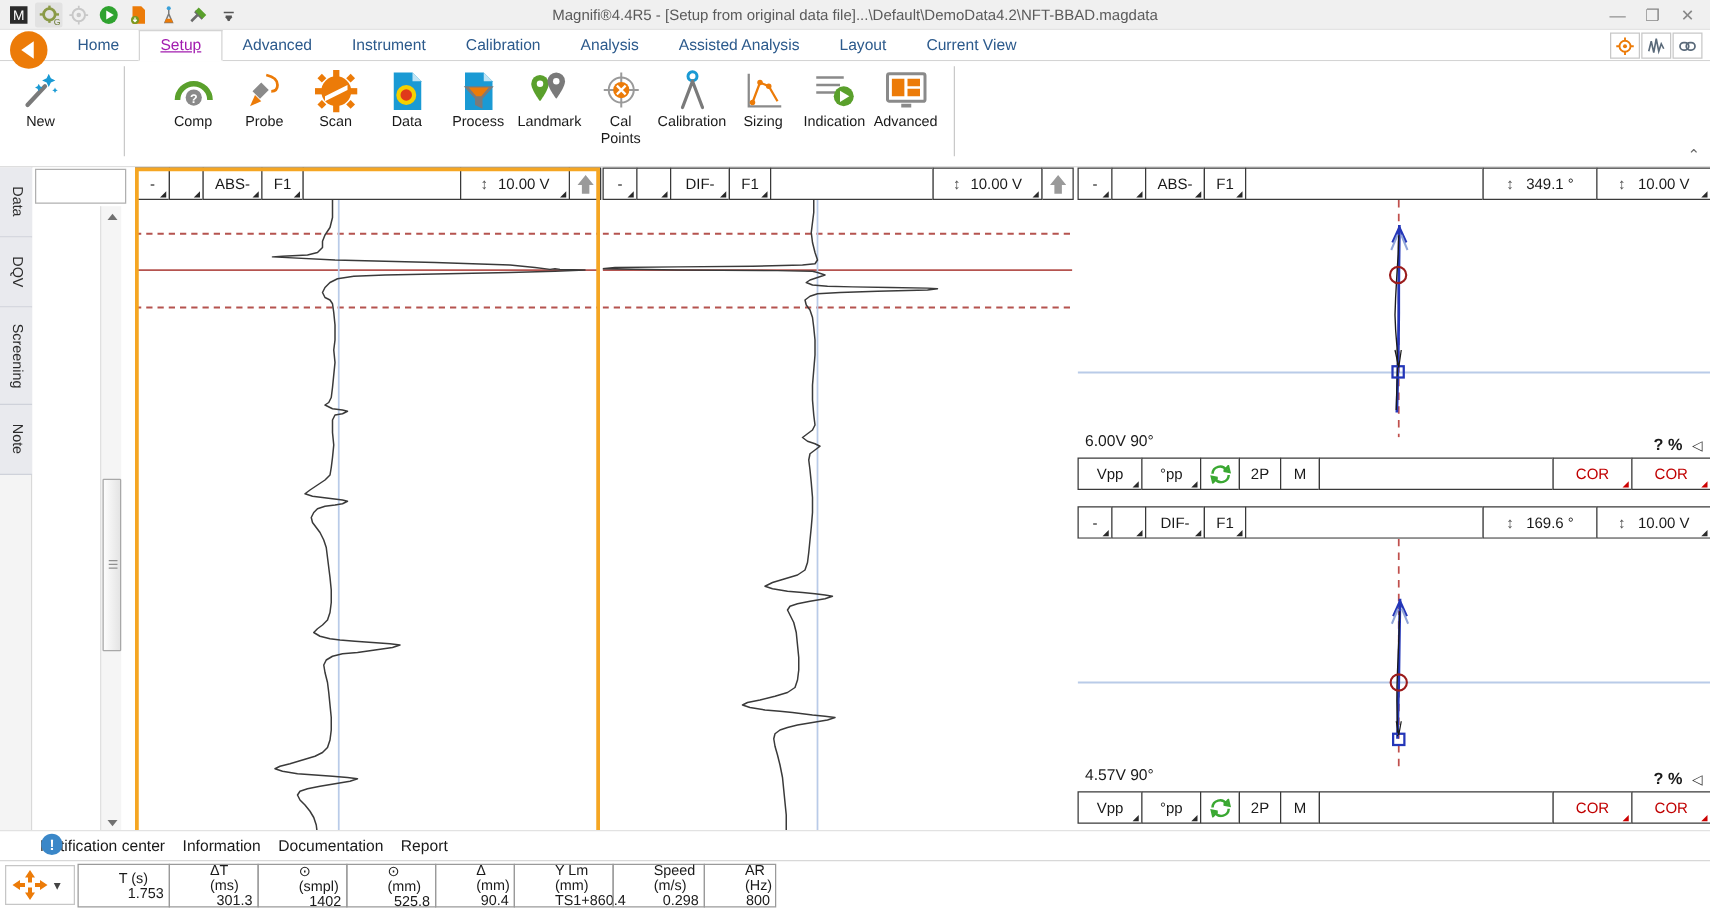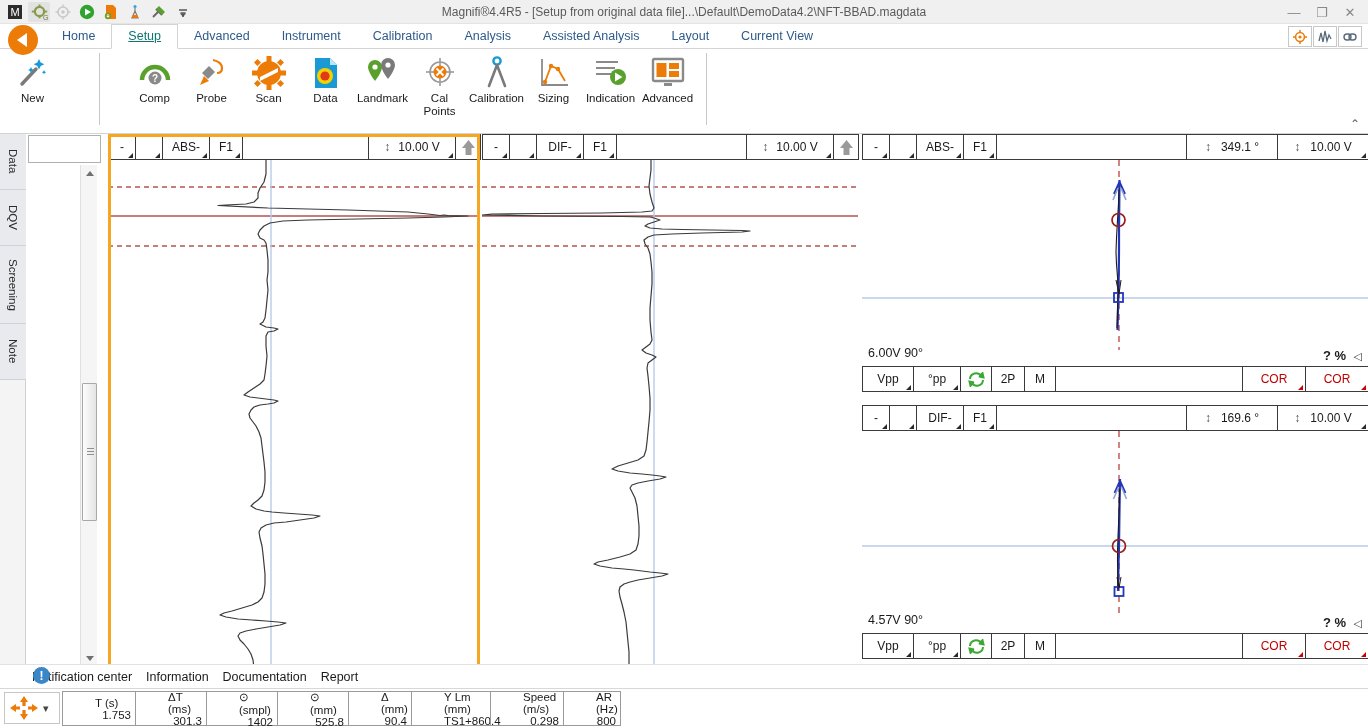--- a/index.html
+++ b/index.html
@@ -48,21 +48,21 @@
   .backbtn .tri {
     width: 0; height: 0; border-top: 7px solid transparent; border-bottom: 7px solid transparent;
     border-right: 10px solid #fff; margin-right: 3px;
   }
   .tabrow { position: absolute; left: 46px; top: 0; display: flex; height: 25px; }
   .tab {
     height: 25px; line-height: 25px; padding: 0 16px; font-size: 12.5px;
     color: #2c5a8c; white-space: nowrap;
   }
   .tab.active {
-    color: #0f766e; background: #fff;
+    color: #a21caf; background: #fff;
     border: 1px solid #d4d4d4; border-bottom: 1px solid #fff;
     position: relative; top: 0; line-height: 23px; text-decoration: underline;
   }
   .ribbon-right { position: absolute; right: 6px; top: 2px; display: flex; gap: 1px; }
   .rr-btn {
     width: 24px; height: 21px; border: 1px solid #c8c8c8; background: #fff;
     display: flex; align-items: center; justify-content: center;
   }
 
   
@@ -366,20 +366,31 @@
       <div class="ritem">
         <div class="ic">
           <svg width="34" height="34" viewBox="0 0 34 34">
             <path d="M6 2 h15 l7 7 v23 h-22 z" fill="#1a9ad4"></path>
             <path d="M21 2 l7 7 h-7 z" fill="#bfe4f5"></path>
             <circle cx="16" cy="20" r="8" fill="#f5d000"></circle>
             <circle cx="16" cy="20" r="4.6" fill="#e03a1a"></circle>
           </svg>
         </div>
         <span>Data</span>
+      </div>
+      <div class="ritem">
+        <div class="ic">
+          <svg width="34" height="34" viewBox="0 0 34 34">
+            <path d="M6 2 h15 l7 7 v23 h-22 z" fill="#1a9ad4"></path>
+            <path d="M21 2 l7 7 h-7 z" fill="#bfe4f5"></path>
+            <path d="M5 13 h24 l-9 10 v8 l-6 -3 v-5 z" fill="#7a7a7a"></path>
+            <path d="M9 14 h16 l-6 7 h-4 z" fill="#ec7b08"></path>
+          </svg>
+        </div>
+        <span>Process</span>
       </div>
       <div class="ritem">
         <div class="ic">
           <svg width="40" height="34" viewBox="0 0 40 34">
             <path d="M12 4 a7 7 0 0 1 7 7 c0 5 -7 14 -7 14 s-7 -9 -7 -14 a7 7 0 0 1 7 -7 z" fill="#5aa02c"></path>
             <circle cx="12" cy="11" r="2.6" fill="#fff"></circle>
             <path d="M25 2 a7 7 0 0 1 7 7 c0 5 -7 14 -7 14 s-7 -9 -7 -14 a7 7 0 0 1 7 -7 z" fill="#7a7a7a"></path>
             <circle cx="25" cy="9" r="2.6" fill="#fff"></circle>
           </svg>
         </div>

